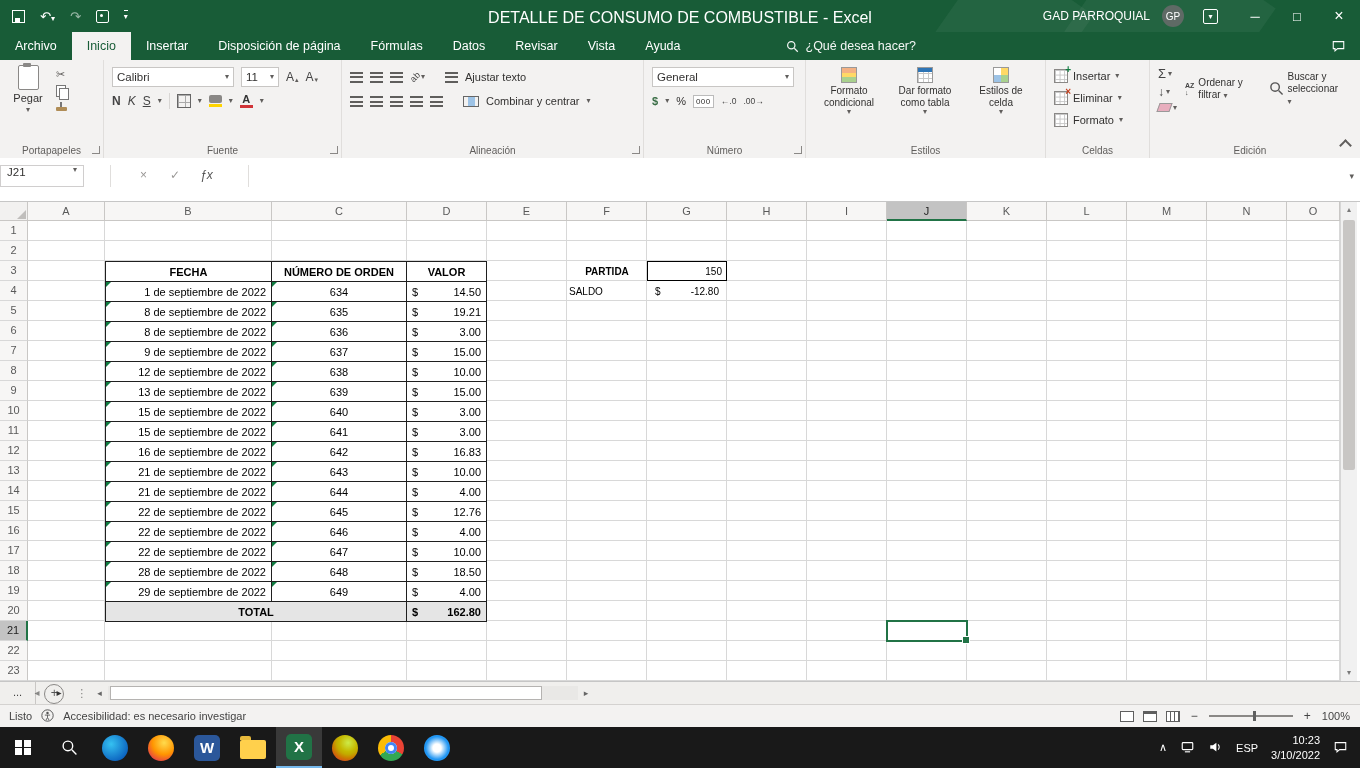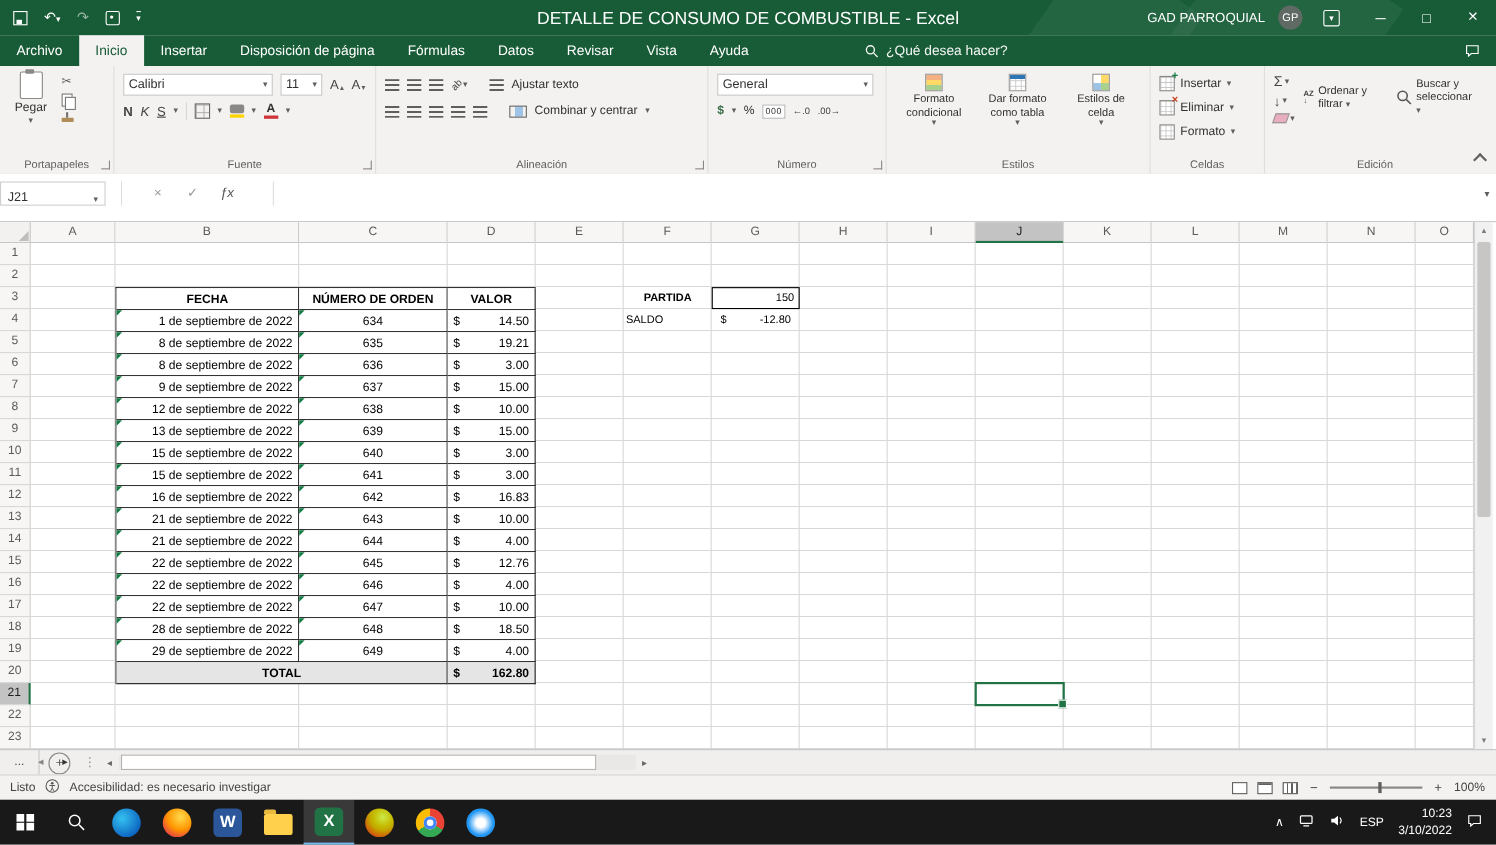--- a/index.html
+++ b/index.html
@@ -91,22 +91,22 @@
   .edcol{display:flex;flex-direction:column;gap:4px;padding-top:1px}
   .edcol>div{display:flex;align-items:center;gap:2px;font-size:12px;color:#444}
   .sum{font-size:13px;color:#444}
   .ic-eraser{width:11px;height:7px;background:#e8aebe;border:1px solid #999;transform:skewX(-20deg);display:inline-block}
   .big2{display:flex;align-items:center;gap:4px;width:80px;font-size:10px;line-height:1.2;color:#323130}
   .ic-az{display:inline-flex;flex-direction:column;font-size:7px;font-weight:bold;color:#444;line-height:1}
   .mag svg{display:block}
   #ribbon-collapse{position:absolute;right:10px;bottom:8px;width:7px;height:7px;border-left:2px solid #605e5c;border-top:2px solid #605e5c;transform:rotate(45deg)}
   
   #fbar{position:absolute;top:158px;left:0;width:1360px;height:44px;background:#fff;border-bottom:1px solid #c6c6c6;box-sizing:border-box}
-  #namebox{position:absolute;left:0;top:7px;width:96px;height:22px;border:1px solid #d0cece;box-sizing:border-box;
-    display:flex;align-items:flex-end;justify-content:space-between;padding:0 6px;font-size:11.5px;background:#fff}
+  #namebox{position:absolute;left:0;top:7px;width:84px;height:22px;border:1px solid #d0cece;box-sizing:border-box;
+    display:flex;align-items:flex-start;justify-content:space-between;padding:0 6px;font-size:11.5px;background:#fff}
   .fsep{position:absolute;left:110px;top:7px;width:1px;height:22px;background:#e0dedc}
   .fbtn{position:absolute;top:10px;font-size:12px;color:#9a9896}
   .fx{color:#555;font-style:italic;font-size:12px}
   #finput{position:absolute;left:248px;top:7px;right:24px;height:22px;border-left:1px solid #e0dedc;font-size:11.5px;padding:3px 6px;box-sizing:border-box}
   .fexpand{position:absolute;right:6px;top:14px;font-size:9px;color:#605e5c}
   
   #colheads{position:absolute;top:202px;left:0;width:1340px;height:19px;display:flex;background:#f7f6f5}
   #selectall{width:28px;height:19px;border-right:1px solid #c9c7c5;border-bottom:1px solid #c9c7c5;box-sizing:border-box;position:relative;background:#f2f1f0}
   #selectall::after{content:'';position:absolute;right:1px;bottom:1px;border-left:9px solid transparent;border-bottom:9px solid #c0bebc}
   .colw>*{width:80px;flex:none;box-sizing:border-box}
@@ -260,21 +260,21 @@
         <span class="ic-copy"></span>
         <span class="ic-brush"></span>
       </div>
     </div>
     <div class="glabel">Portapapeles</div>
     <span class="launcher"></span>
   </div>
 
   <div class="rgroup" style="width:238px">
     <div class="rrow">
-      <div class="combo" style="width:136px">
+      <div class="combo" style="width:122px">
           <span>Calibri</span>
           <span class="dd">▾</span>
         </div>
       <div class="combo" style="width:38px">
           <span>11</span>
           <span class="dd">▾</span>
         </div>
       <span class="tbtn">
           <span>A</span>
           <i class="upc">▴</i>

